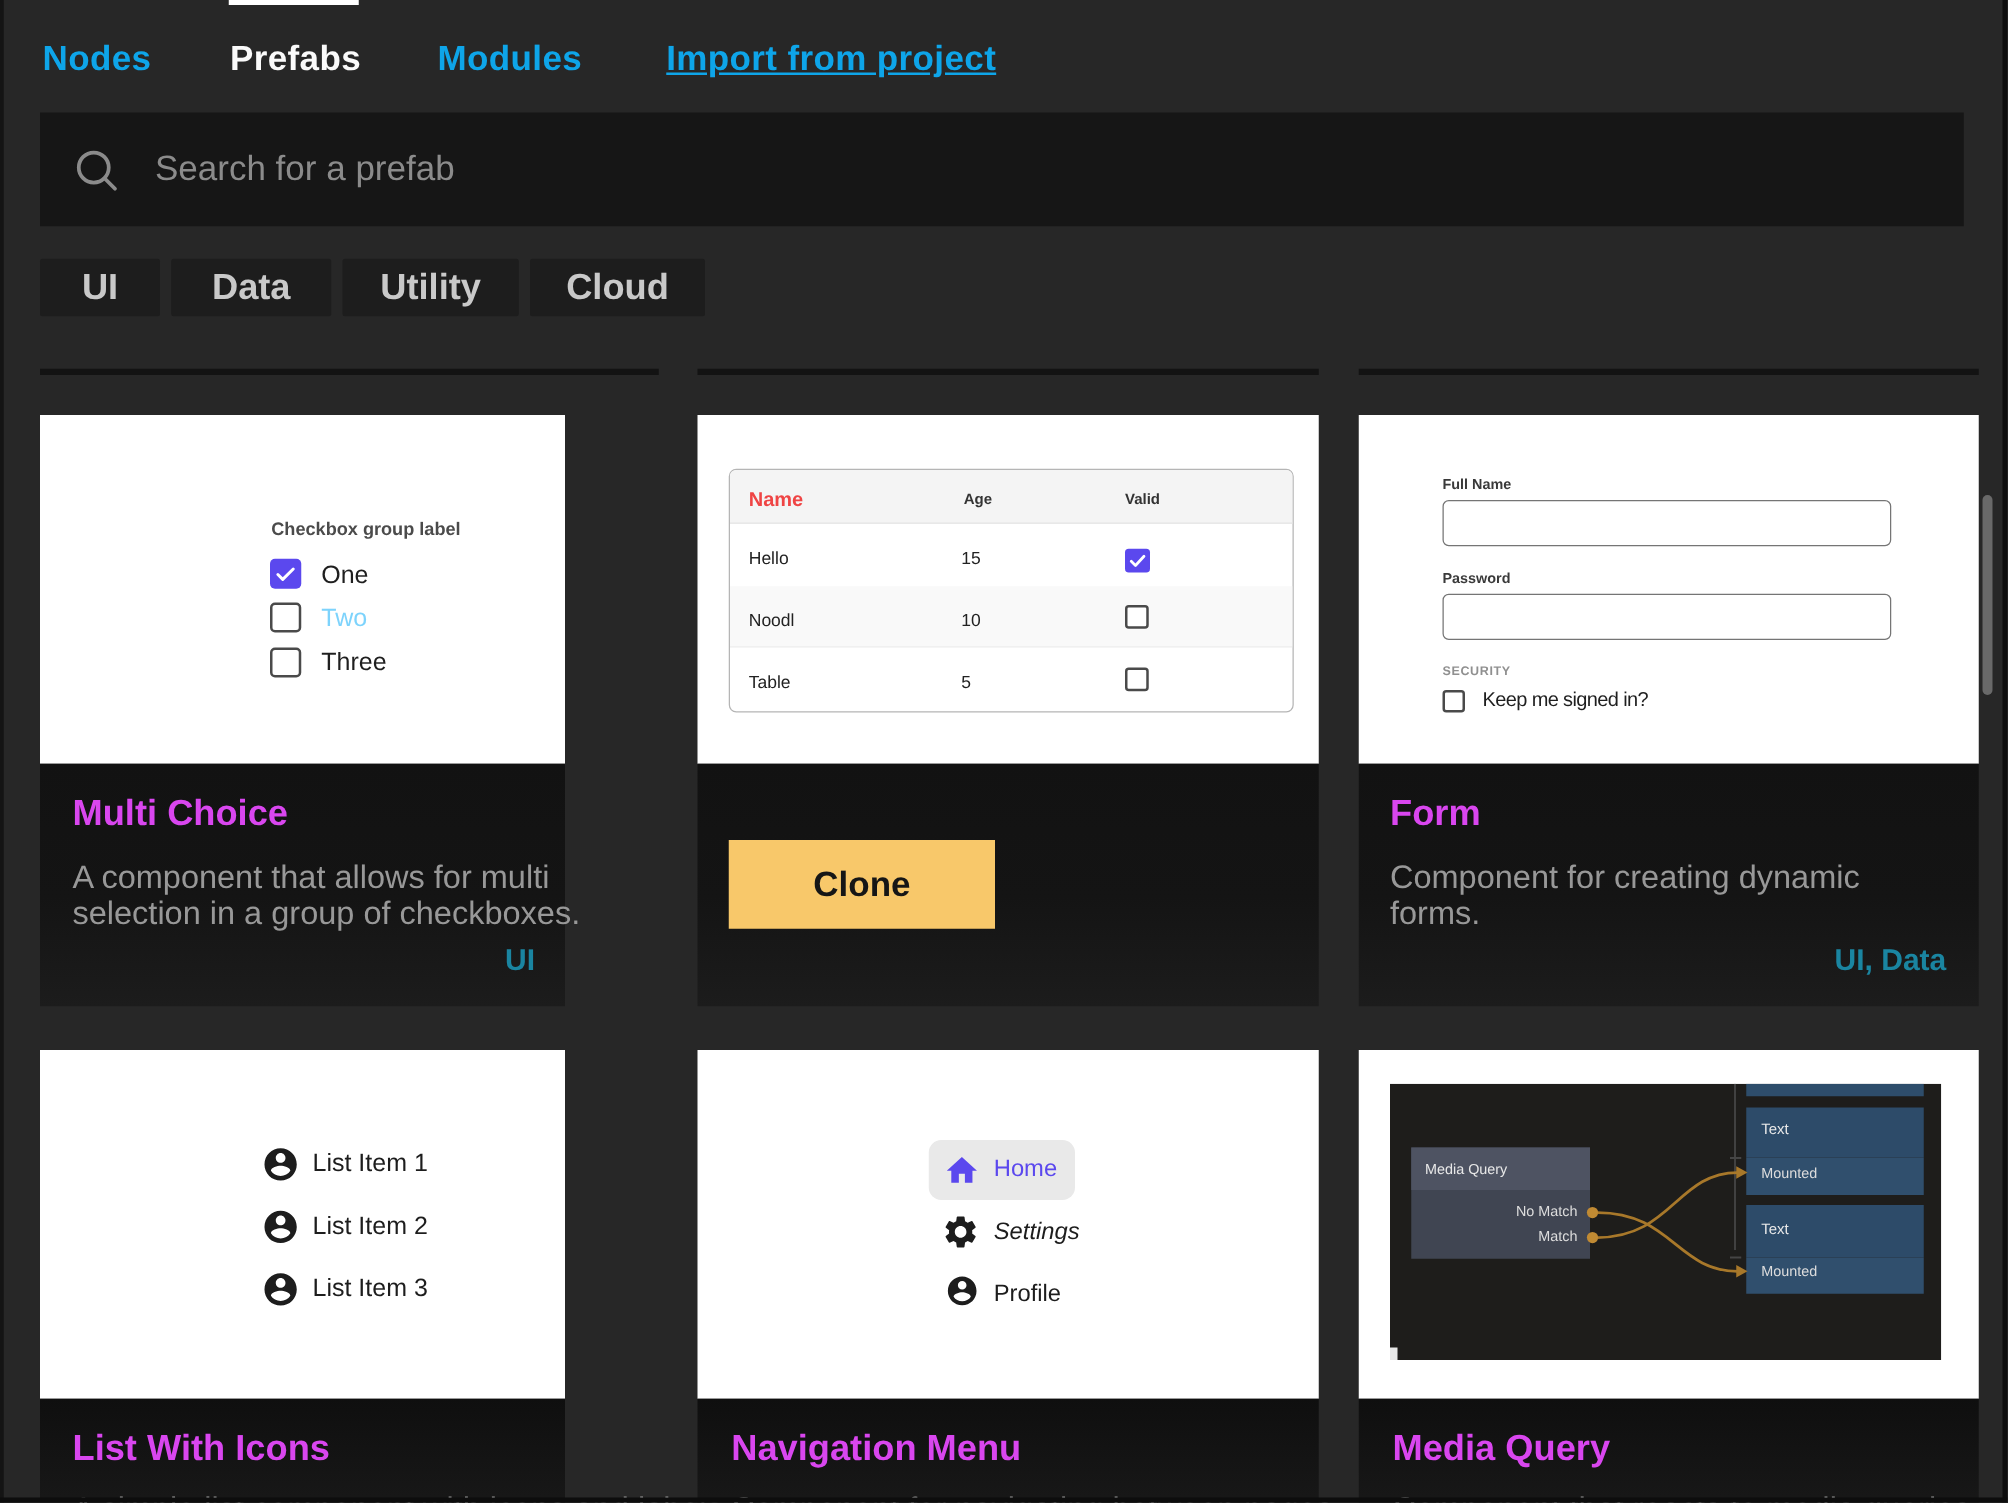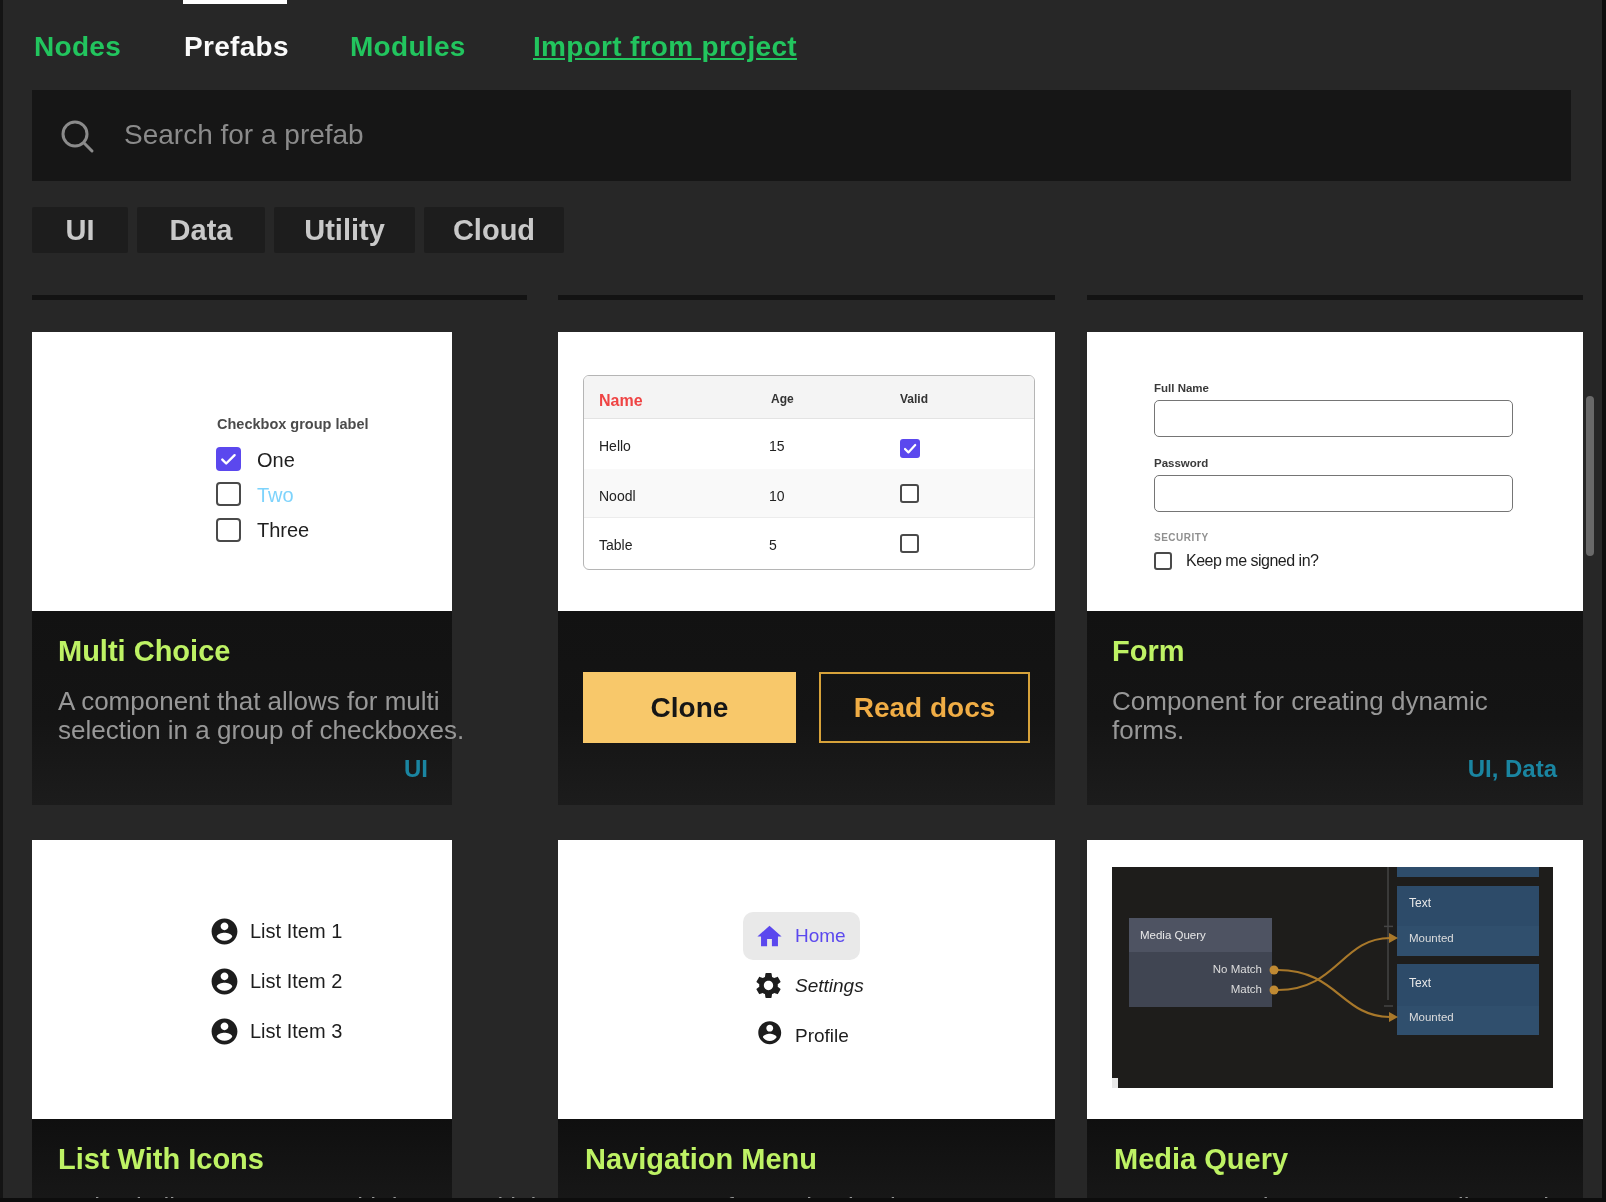--- a/index.html
+++ b/index.html
@@ -1,26 +1,26 @@
 <!DOCTYPE html>
 <html><head>
 <meta charset="utf-8">
 <style>
 html,body{margin:0;padding:0;width:1606px;height:1202px;overflow:hidden;background:#272727;font-family:"Liberation Sans",sans-serif;}
 .a{position:absolute;}
 .b{font-weight:bold;}
 #page{position:relative;width:1606px;height:1202px;overflow:hidden;}
-.tab{position:absolute;top:33px;font-size:28px;font-weight:bold;line-height:28px;color:#22c55e;white-space:nowrap;letter-spacing:0.3px;}
+.tab{position:absolute;top:33px;font-size:28px;font-weight:bold;line-height:28px;color:#0ea5e9;white-space:nowrap;letter-spacing:0.3px;}
 .chip{position:absolute;top:207px;height:46px;background:#1d1d1d;border-radius:2px;display:flex;align-items:center;justify-content:center;font-size:29px;font-weight:bold;color:#c9c9c9;}
 .divl{position:absolute;top:295px;height:5px;background:#131313;}
 .card{position:absolute;width:420px;height:473px;}
 .prev{position:absolute;left:0;top:0;width:100%;height:279px;background:#ffffff;}
 .info{position:absolute;left:0;top:279px;width:100%;height:194px;background:linear-gradient(180deg,#121212 0%,#141414 55%,#1c1c1c 100%);}
 .info2{position:absolute;left:0;top:279px;width:100%;height:194px;background:linear-gradient(180deg,#0f0f0f 0%,#1a1a1a 55%,#303030 110%);}
-.title{position:absolute;font-size:29px;line-height:29px;font-weight:bold;color:#bef264;white-space:nowrap;}
+.title{position:absolute;font-size:29px;line-height:29px;font-weight:bold;color:#d946ef;white-space:nowrap;}
 .desc{position:absolute;font-size:26px;line-height:29px;color:#989898;white-space:nowrap;}
 .tag{position:absolute;font-size:24px;line-height:24px;font-weight:bold;color:#1a85a1;white-space:nowrap;}
 .t{position:absolute;line-height:1;white-space:nowrap;}
 .cb{position:absolute;background:#fff;border:2px solid #4a4a4a;border-radius:4px;box-sizing:border-box;}
 .cbon{position:absolute;background:#5b48ee;border-radius:4px;}
 </style>
 </head>
 <body>
 <div id="page">
 
@@ -84,21 +84,20 @@
       <div class="t" style="left:185px;top:161.6px;font-size:14px;color:#222;">5</div>
       <div class="cbon" style="left:316px;top:63px;width:20px;height:19px;border-radius:3px;">
         <svg width="20" height="19" viewBox="0 0 20 19">
             <path d="M5 10l3.4 3.4L15.2 6" stroke="#fff" stroke-width="2.2" fill="none" stroke-linecap="round" stroke-linejoin="round"></path>
           </svg>
       </div>
       <div class="cb" style="left:316px;top:108px;width:19px;height:19px;border-radius:3px;"></div>
       <div class="cb" style="left:316px;top:158px;width:19px;height:19px;border-radius:3px;"></div>
     </div>
     <div class="a" style="left:25px;top:340px;width:213px;height:71px;background:#f8c86a;display:flex;align-items:center;justify-content:center;font-size:28px;font-weight:bold;color:#161616;">Clone</div>
-    <div class="a" style="left:261px;top:340px;width:211px;height:71px;border:2px solid #d7a23a;box-sizing:border-box;display:flex;align-items:center;justify-content:center;font-size:28px;font-weight:bold;color:#f0ad45;">Read docs</div>
   </div>
 
   <div class="card" style="left:1087px;top:332px;width:496px;">
     <div class="prev"></div>
     <div class="info"></div>
     <div class="t b" style="left:67px;top:50.6px;font-size:11.5px;color:#3a3a3a;">Full Name</div>
     <div class="a" style="left:67px;top:68px;width:359px;height:37px;background:#fff;border:1.5px solid #757575;border-radius:5px;box-sizing:border-box;"></div>
     <div class="t b" style="left:67px;top:126.1px;font-size:11.5px;color:#3a3a3a;">Password</div>
     <div class="a" style="left:67px;top:143px;width:359px;height:37px;background:#fff;border:1.5px solid #757575;border-radius:5px;box-sizing:border-box;"></div>
     <div class="t b" style="left:67px;top:201.2px;font-size:10px;color:#909090;letter-spacing:0.5px;">SECURITY</div>

